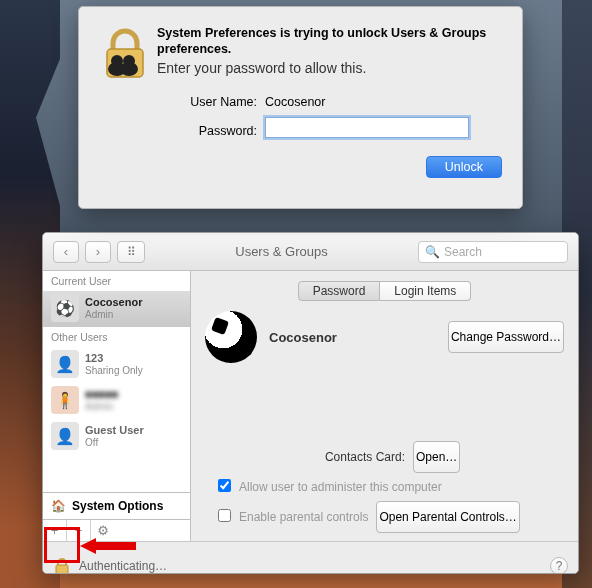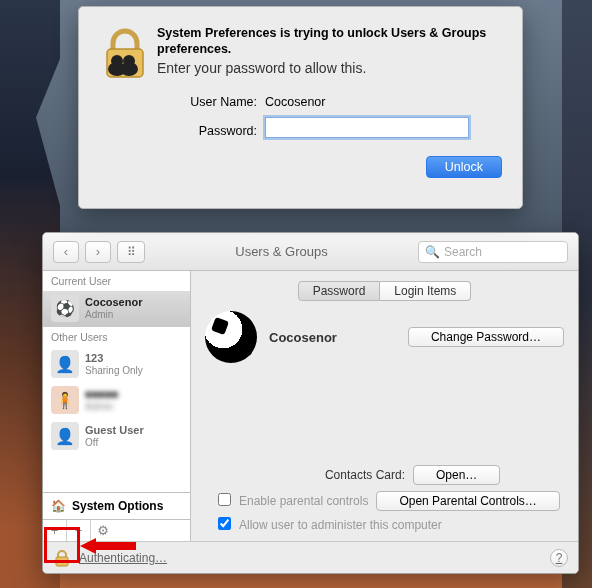--- a/index.html
+++ b/index.html
@@ -51,28 +51,28 @@
   .tab:first-child { border-radius: 4px 0 0 4px; }
   .tab:last-child { border-radius: 0 4px 4px 0; border-left: none; }
   .tab.active { background: linear-gradient(#e9e9e9,#d8d8d8); }
   .profile-row { display: flex; align-items: center; gap: 12px; margin-top: 4px; }
   .avatar-lg { width: 52px; height: 52px; border-radius: 50%; background: radial-gradient(circle at 35% 35%, #fff 0 40%, #000 0 100%); position: relative; }
   .avatar-lg::before, .avatar-lg::after { content:""; position:absolute; background:#000; border-radius:3px; }
   .avatar-lg::before { width:14px;height:14px; left:8px; top:8px; transform:rotate(20deg); }
   .avatar-lg::after { width:14px;height:14px; right:6px; bottom:7px; transform:rotate(-10deg); }
   .profile-name { font-weight: 700; font-size: 13px; }
   .change-pw { margin-left: auto; }
-  .btn-sm { height: 20px; border: 1px solid #b8b8b8; border-radius: 4px; background: linear-gradient(#ffffff,#efefef); font-size: 12px; padding: 0 22px; cursor: pointer; }
+  .btn-sm { height: 32px; border: 1px solid #b8b8b8; border-radius: 4px; background: linear-gradient(#ffffff,#efefef); font-size: 12px; padding: 0 2px; cursor: pointer; }
   .content-lower { position: absolute; bottom: 8px; left: 14px; right: 14px; }
   .row { display: flex; align-items: center; gap: 8px; margin-top: 6px; font-size: 12px; }
   .row .lbl { width: 200px; text-align: right; color: #333; }
   .chk { width: 13px; height: 13px; }
   .dim { color: #999; }
 
-  .sp-footer { height: 32px; border-top: 1px solid #c8c8c8; display: flex; align-items: center; padding: 0 10px; gap: 8px; font-size: 12px; color: #666; background: #ececec; position: relative; text-decoration: underline; }
+  .sp-footer { height: 48px; border-top: 1px solid #c8c8c8; display: flex; align-items: center; padding: 0 10px; gap: 8px; font-size: 12px; color: #666; background: #ececec; position: relative; }
   .lock-sm { width: 18px; height: 18px; }
   .help { margin-left: auto; width: 18px; height: 18px; border-radius: 50%; border: 1px solid #bbb; background: linear-gradient(#fff,#eee); display: flex; align-items: center; justify-content: center; font-size: 12px; color: #777; }
 
   
   .red-box { position: absolute; left: 44px; top: 527px; width: 36px; height: 36px; border: 3px solid #e20000; z-index: 30; }
   .red-arrow { position: absolute; left: 80px; top: 536px; z-index: 30; }
 </style>
 </head>
 <body>
 
@@ -189,27 +189,27 @@
         <div class="profile-name">Cocosenor</div>
         <div class="change-pw"><button class="btn-sm">Change Password…</button></div>
       </div>
 
       <div class="content-lower">
         <div class="row">
           <div class="lbl">Contacts Card:</div>
           <button class="btn-sm">Open…</button>
         </div>
         <div class="row dim">
+          <div class="lbl" style="text-align:right;width:26px"><input type="checkbox" class="chk" checked="" style=""></div>
+          <span>Allow user to administer this computer</span>
+        </div>
+        <div class="row dim">
           <div class="lbl" style="text-align:right;width:26px"><input type="checkbox" class="chk" style=""></div>
           <span>Enable parental controls</span>
           <button class="btn-sm">Open Parental Controls…</button>
-        </div>
-        <div class="row dim">
-          <div class="lbl" style="text-align:right;width:26px"><input type="checkbox" class="chk" checked="" style=""></div>
-          <span>Allow user to administer this computer</span>
         </div>
       </div>
     </div>
   </div>
 
   <div class="sp-footer">
     <span class="lock-sm">
       <svg viewBox="0 0 18 18" width="18" height="18">
         <path d="M5 8 v-2 a4 4 0 0 1 8 0 v2" fill="none" stroke="#c9a550" stroke-width="2"></path>
         <rect x="3" y="8" width="12" height="9" rx="1.5" fill="#e8c060" stroke="#b89030"></rect>

